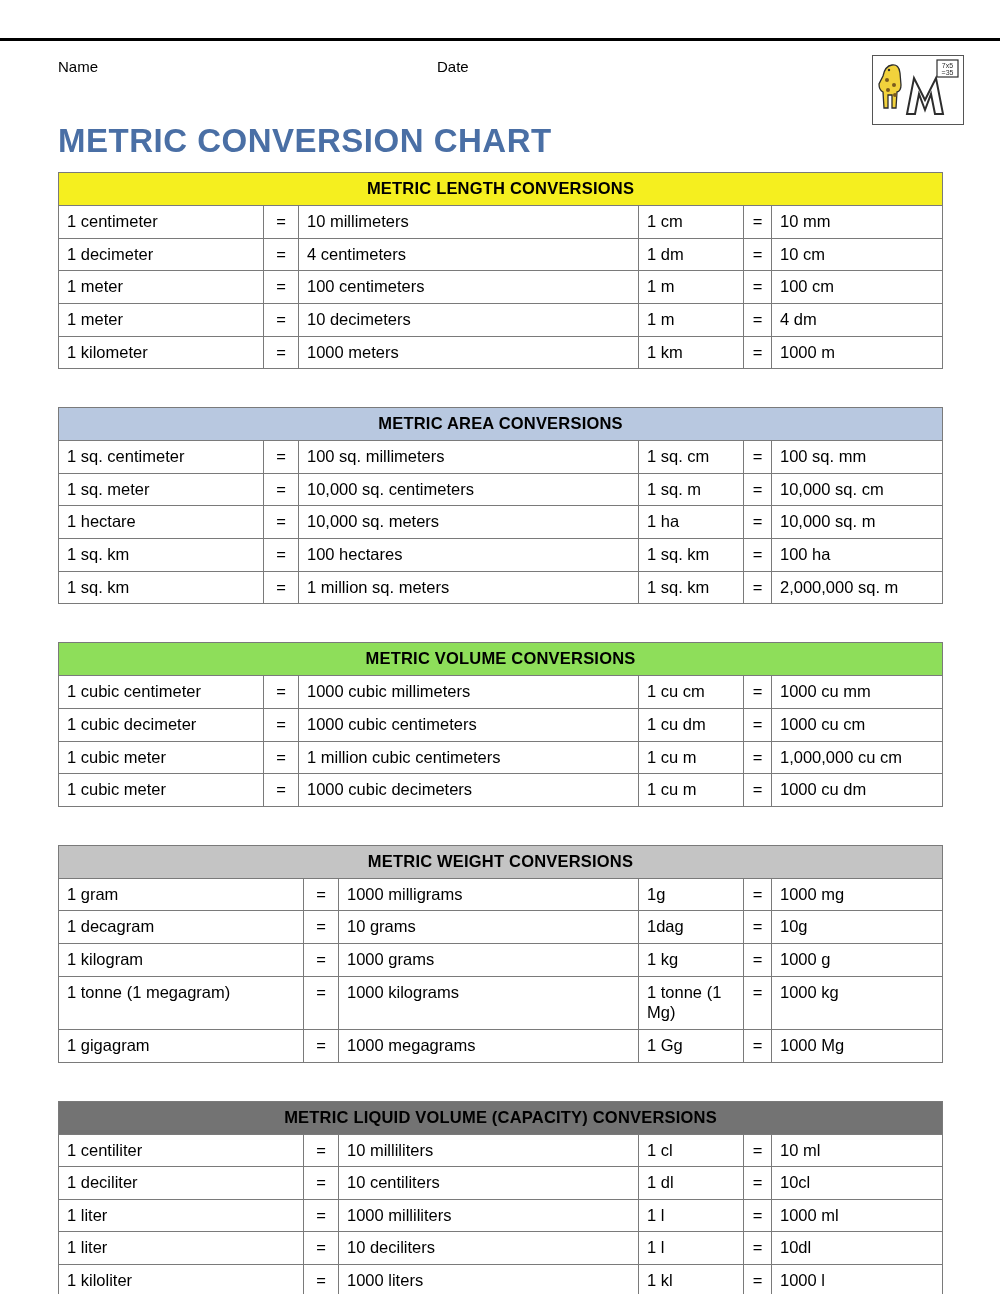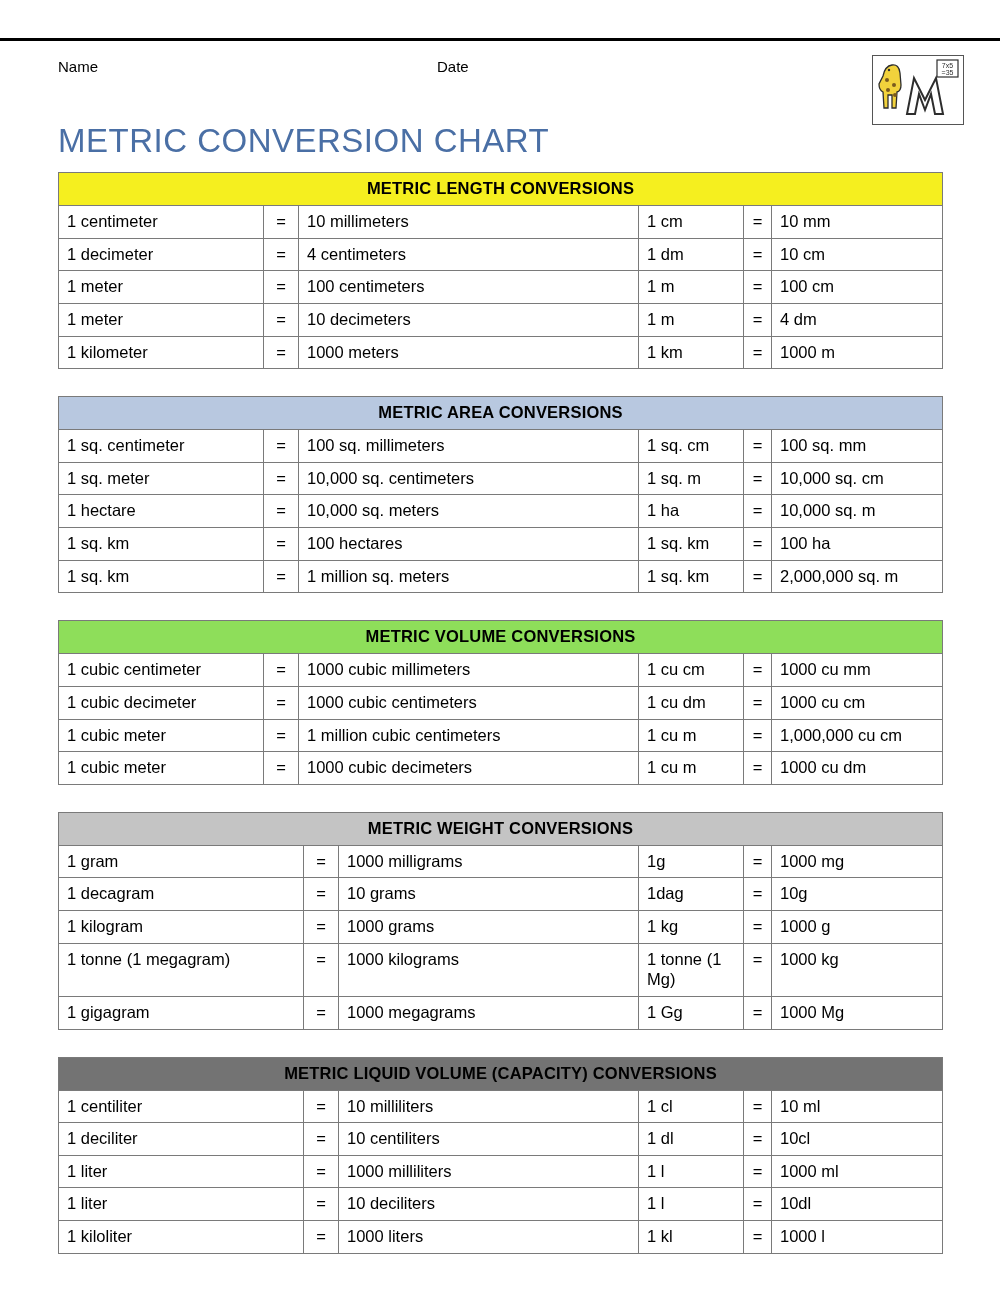--- a/index.html
+++ b/index.html
@@ -58,32 +58,32 @@
     background: #ffffff;
     overflow: hidden;
   }
   .page-title {
     position: absolute;
     top: 100px;
     left: 58px;
     font-size: 33px;
     letter-spacing: 0.5px;
     color: #4a6fa5;
-    font-weight: normal;
+    font-weight: bold;
   }
   .tables {
     position: absolute;
     top: 172px;
     left: 58px;
     width: 884px;
   }
   table.conv {
     border-collapse: collapse;
     width: 884px;
-    margin-bottom: 27px;
+    margin-bottom: 38px;
     table-layout: fixed;
   }
   table.conv td {
     border: 1px solid #7a7a7a;
     font-size: 16.5px;
     padding: 5px 8px 6px 8px;
     vertical-align: top;
     line-height: 1.25;
     background: #ffffff;
   }

